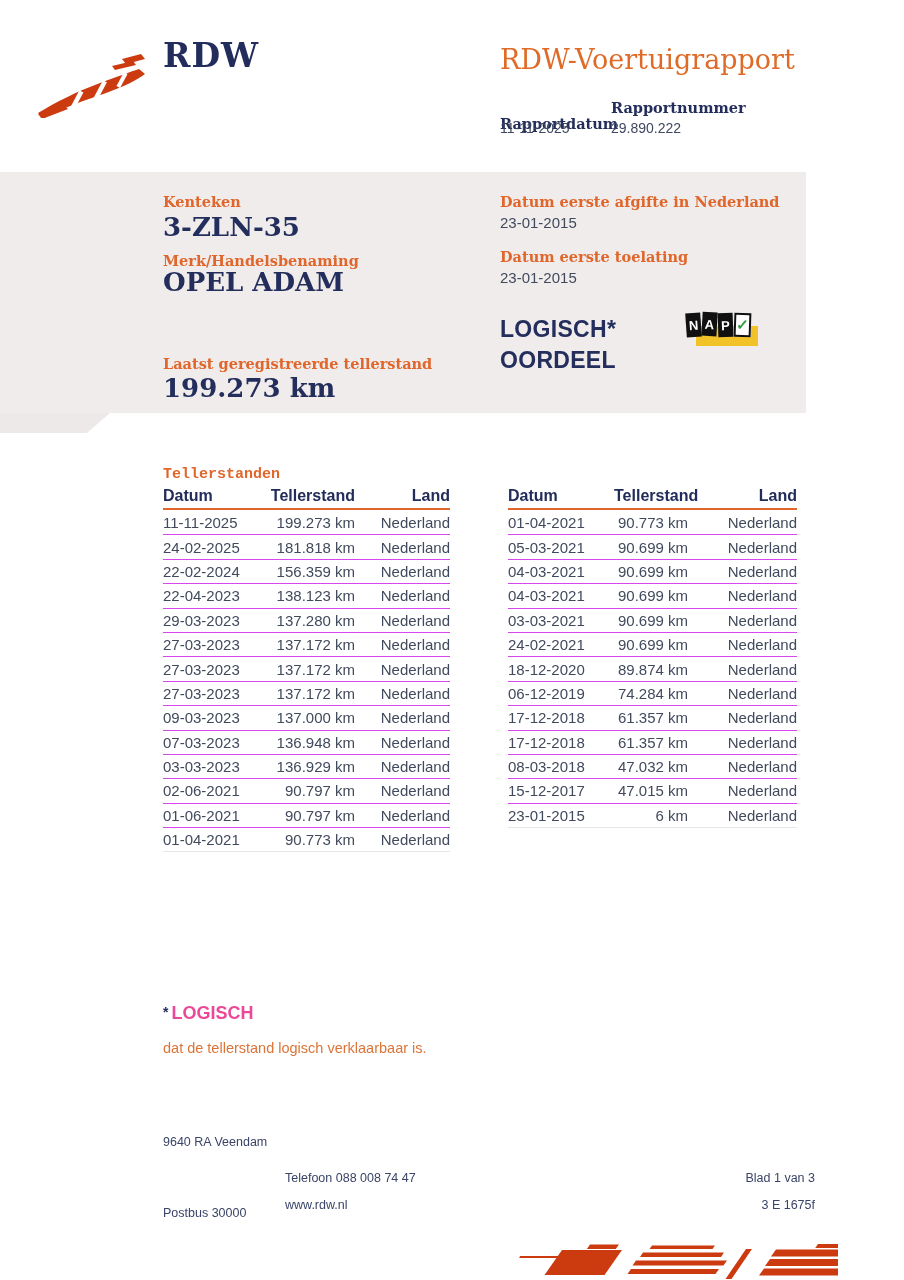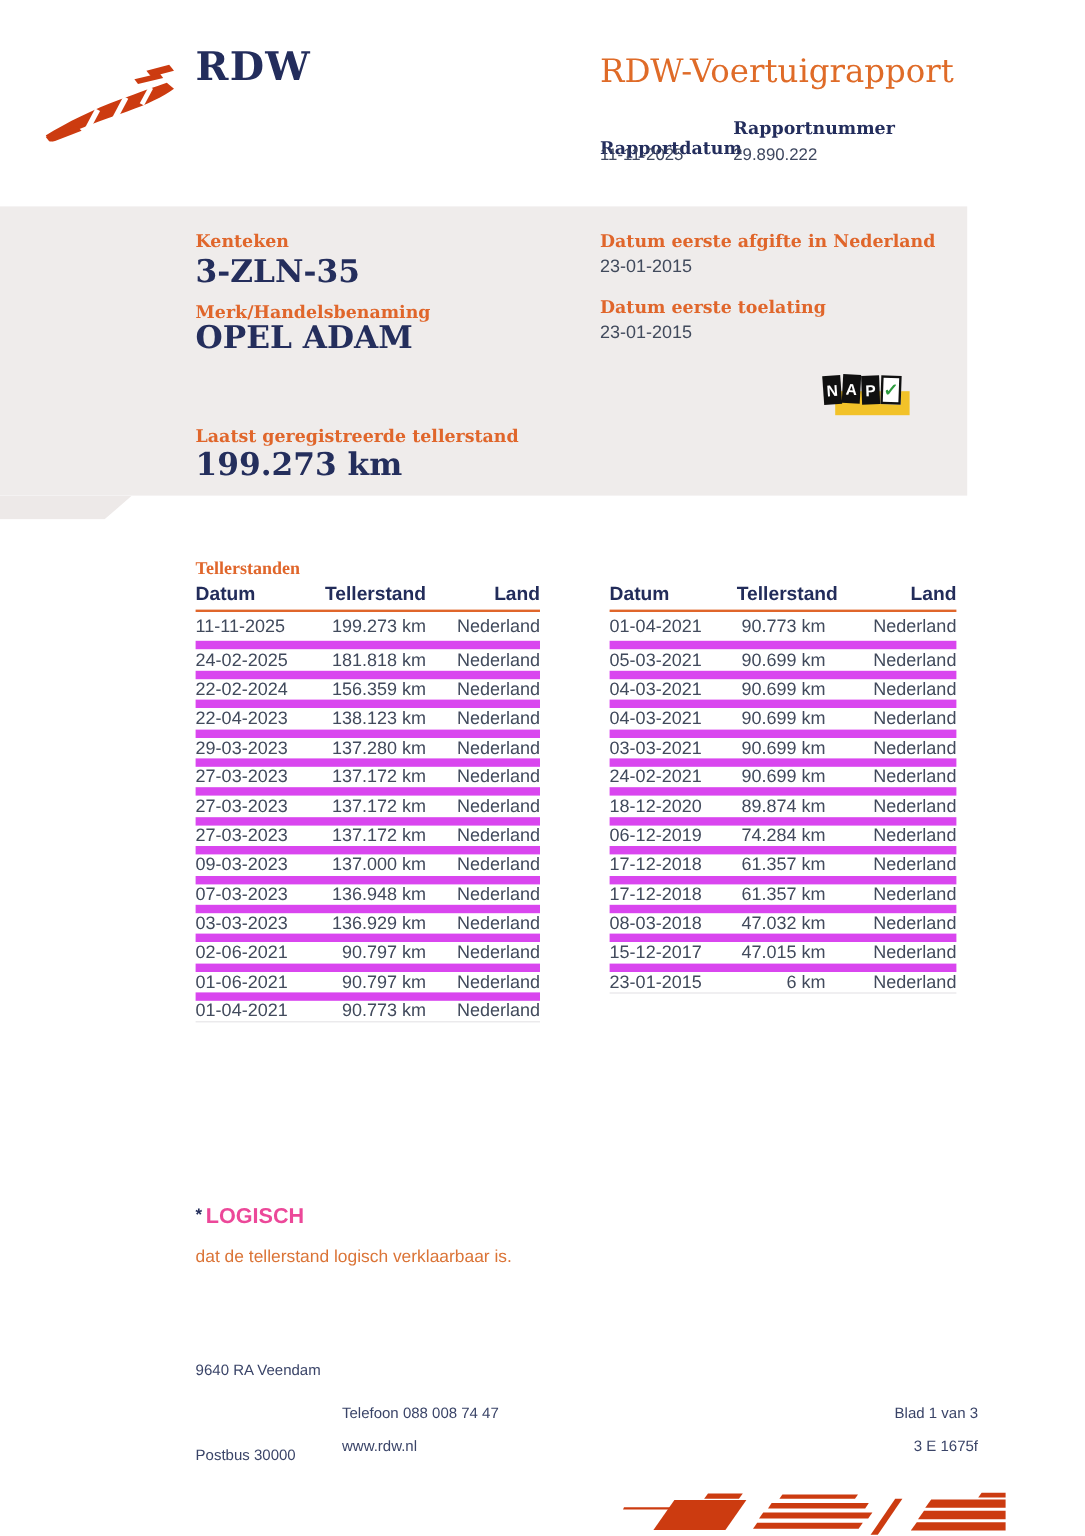--- a/index.html
+++ b/index.html
@@ -30,28 +30,28 @@
   .nap-tiles { position:absolute; left:0; top:0; display:flex; gap:1px; }
   .nap-tile { width:15px; height:24px; background:#101010; color:#ffffff; font-weight:700; font-size:13px;
               display:flex; align-items:center; justify-content:center; font-family:"Liberation Sans", sans-serif; }
   .nap-tile.t0 { transform:rotate(-4deg); }
   .nap-tile.t1 { transform:rotate(3deg) translateY(-1px); }
   .nap-tile.t2 { transform:rotate(-2deg); }
   .nap-check { width:17px; height:24px; background:#ffffff; border:2px solid #101010; color:#2E9C3F;
                font-size:15px; font-weight:700; display:flex; align-items:center; justify-content:center; transform:rotate(2deg); }
 
   
-  .section-title { font-family:Liberation Serif, serif; font-size:15px; font-weight:700; color:#E0662B; }
+  .section-title { font-family:Liberation Mono, monospace; font-size:15px; font-weight:700; color:#E0662B; }
   .mtable { font-size:15px; color:#414A5C; }
   .thead { display:grid; align-items:end; padding-bottom:3px; border-bottom:2px solid #E0662B;
            font-weight:700; color:#222C5A; font-size:16px; }
   .tleft  .thead, .tleft  .trow { grid-template-columns:106px 86px 1fr; }
   .tright .thead, .tright .trow { grid-template-columns:106px 74px 1fr; }
   .trow { display:grid; align-items:center; height:24.4px; }
-  .trow + .trow { border-top:7px solid #d946ef; }
+  .trow + .trow { border-top:1px solid #d946ef; }
   .tbody { border-bottom:1px solid #E6E5E8; }
   .tcell.c1, .tcell.c2, .hc.c1, .hc.c2 { text-align:right; }
 
   
   .fn-title { font-family:"Liberation Sans", sans-serif; font-size:18px; font-weight:700; color:#ec4899; }
   .fn-marker { font-size:14px; font-weight:700; color:#242E5C; vertical-align:2px; margin-right:3px; }
   .fn-body { font-size:14.5px; line-height:27px; color:#DB7437; white-space:nowrap; }
 
   
   .foot { font-size:12.5px; color:#3A4468; }
@@ -95,20 +95,24 @@
 
   <div class="abs lbl" style="left:163px; top:355px;">Laatst geregistreerde tellerstand</div>
   <div class="abs val-serif" style="left:163px; top:373px;">199.273 km</div>
 
   <div class="abs lbl" style="left:500px; top:193px;">Datum eerste afgifte in Nederland</div>
   <div class="abs val-sans" style="left:500px; top:214px;">23-01-2015</div>
 
   <div class="abs lbl" style="left:500px; top:248px;">Datum eerste toelating</div>
   <div class="abs val-sans" style="left:500px; top:269px;">23-01-2015</div>
 
+  <div class="abs oordeel" style="left:500px; top:314px;">
+    <div>LOGISCH*</div>
+    <div>OORDEEL</div>
+  </div>
 
   <div class="abs nap" style="left:686px; top:313px;">
     <div class="nap-yellow"></div>
     <div class="nap-tiles">
       <div class="nap-tile t0">N</div>
       <div class="nap-tile t1">A</div>
       <div class="nap-tile t2">P</div>
       <div class="nap-check">✓</div>
     </div>
   </div>

